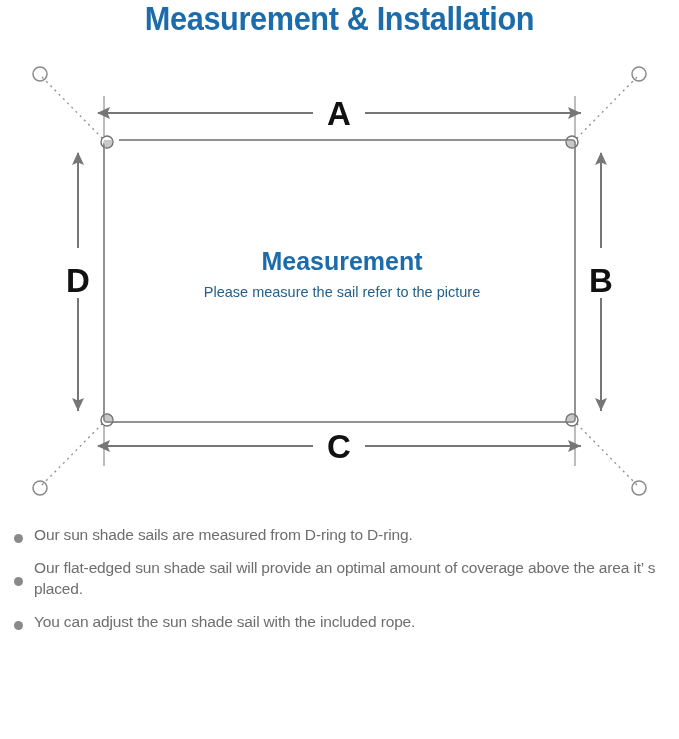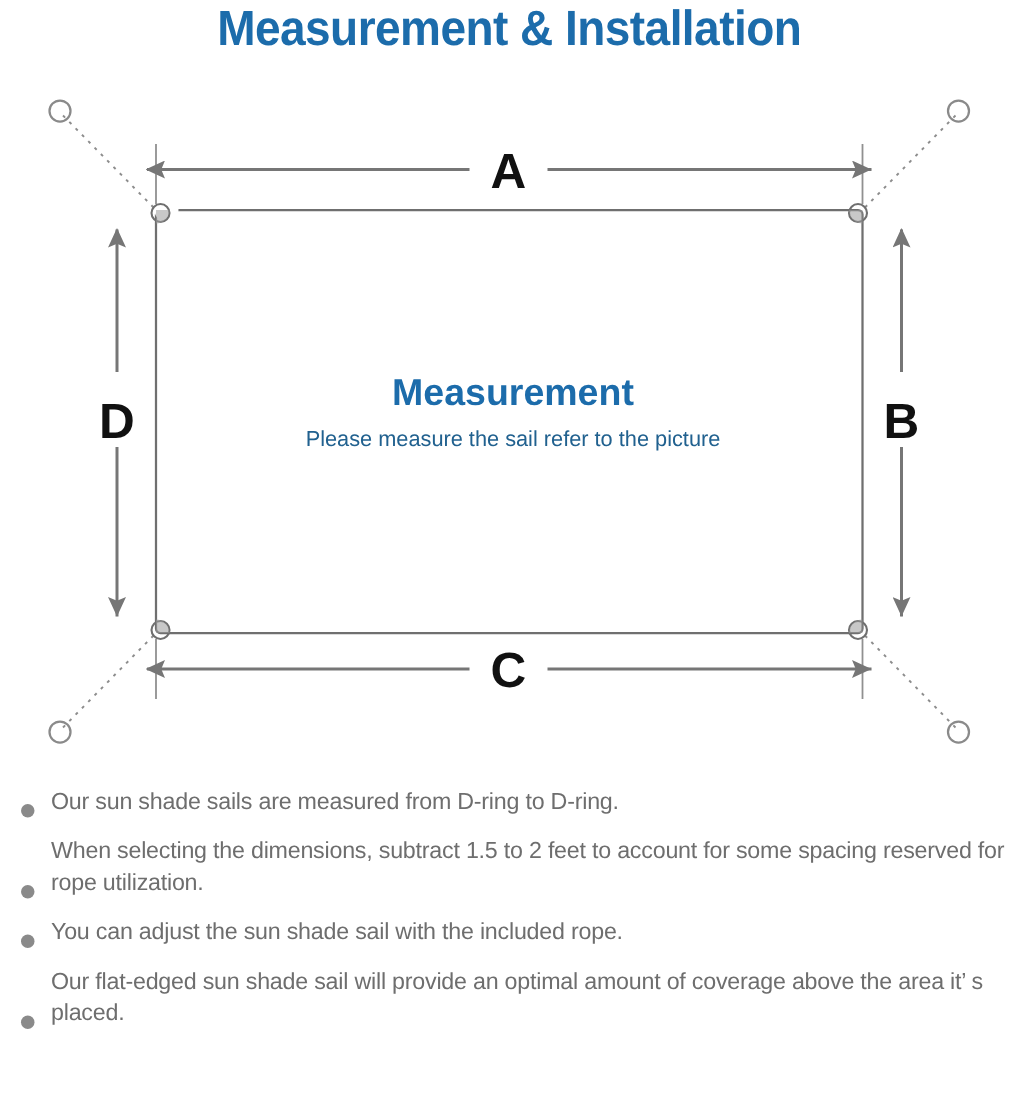--- a/index.html
+++ b/index.html
@@ -67,21 +67,21 @@
 
   
   .notes {
     position: absolute;
     left: 0px;
     top: 524px;
     width: 679px;
   }
   .note-row {
     display: flex;
-    align-items: flex-end;
+    align-items: center;
     margin-bottom: 12px;
   }
   .note-bullet {
     flex: 0 0 auto;
     width: 9px;
     height: 9px;
     border-radius: 50%;
     background: #8a8a8a;
     margin: 7px 11px 0 14px;
   }
@@ -177,23 +177,19 @@
   </svg>
 </div>
 
 <div class="notes">
   <div class="note-row">
     <span class="note-bullet"></span>
     <span class="note-text">Our sun shade sails are measured from D-ring to D-ring.</span>
   </div>
   <div class="note-row">
     <span class="note-bullet"></span>
-    <span class="note-text">When selecting the dimensions, subtract 1.5 to 2 feet to account for some spacing reserved for rope utilization.</span>
+    <span class="note-text">Our flat-edged sun shade sail will provide an optimal amount of coverage above the area it’ s placed.</span>
   </div>
   <div class="note-row">
     <span class="note-bullet"></span>
     <span class="note-text">You can adjust the sun shade sail with the included rope.</span>
   </div>
-  <div class="note-row">
-    <span class="note-bullet"></span>
-    <span class="note-text">Our flat-edged sun shade sail will provide an optimal amount of coverage above the area it’ s placed.</span>
-  </div>
 </div>
 
 </body></html>

